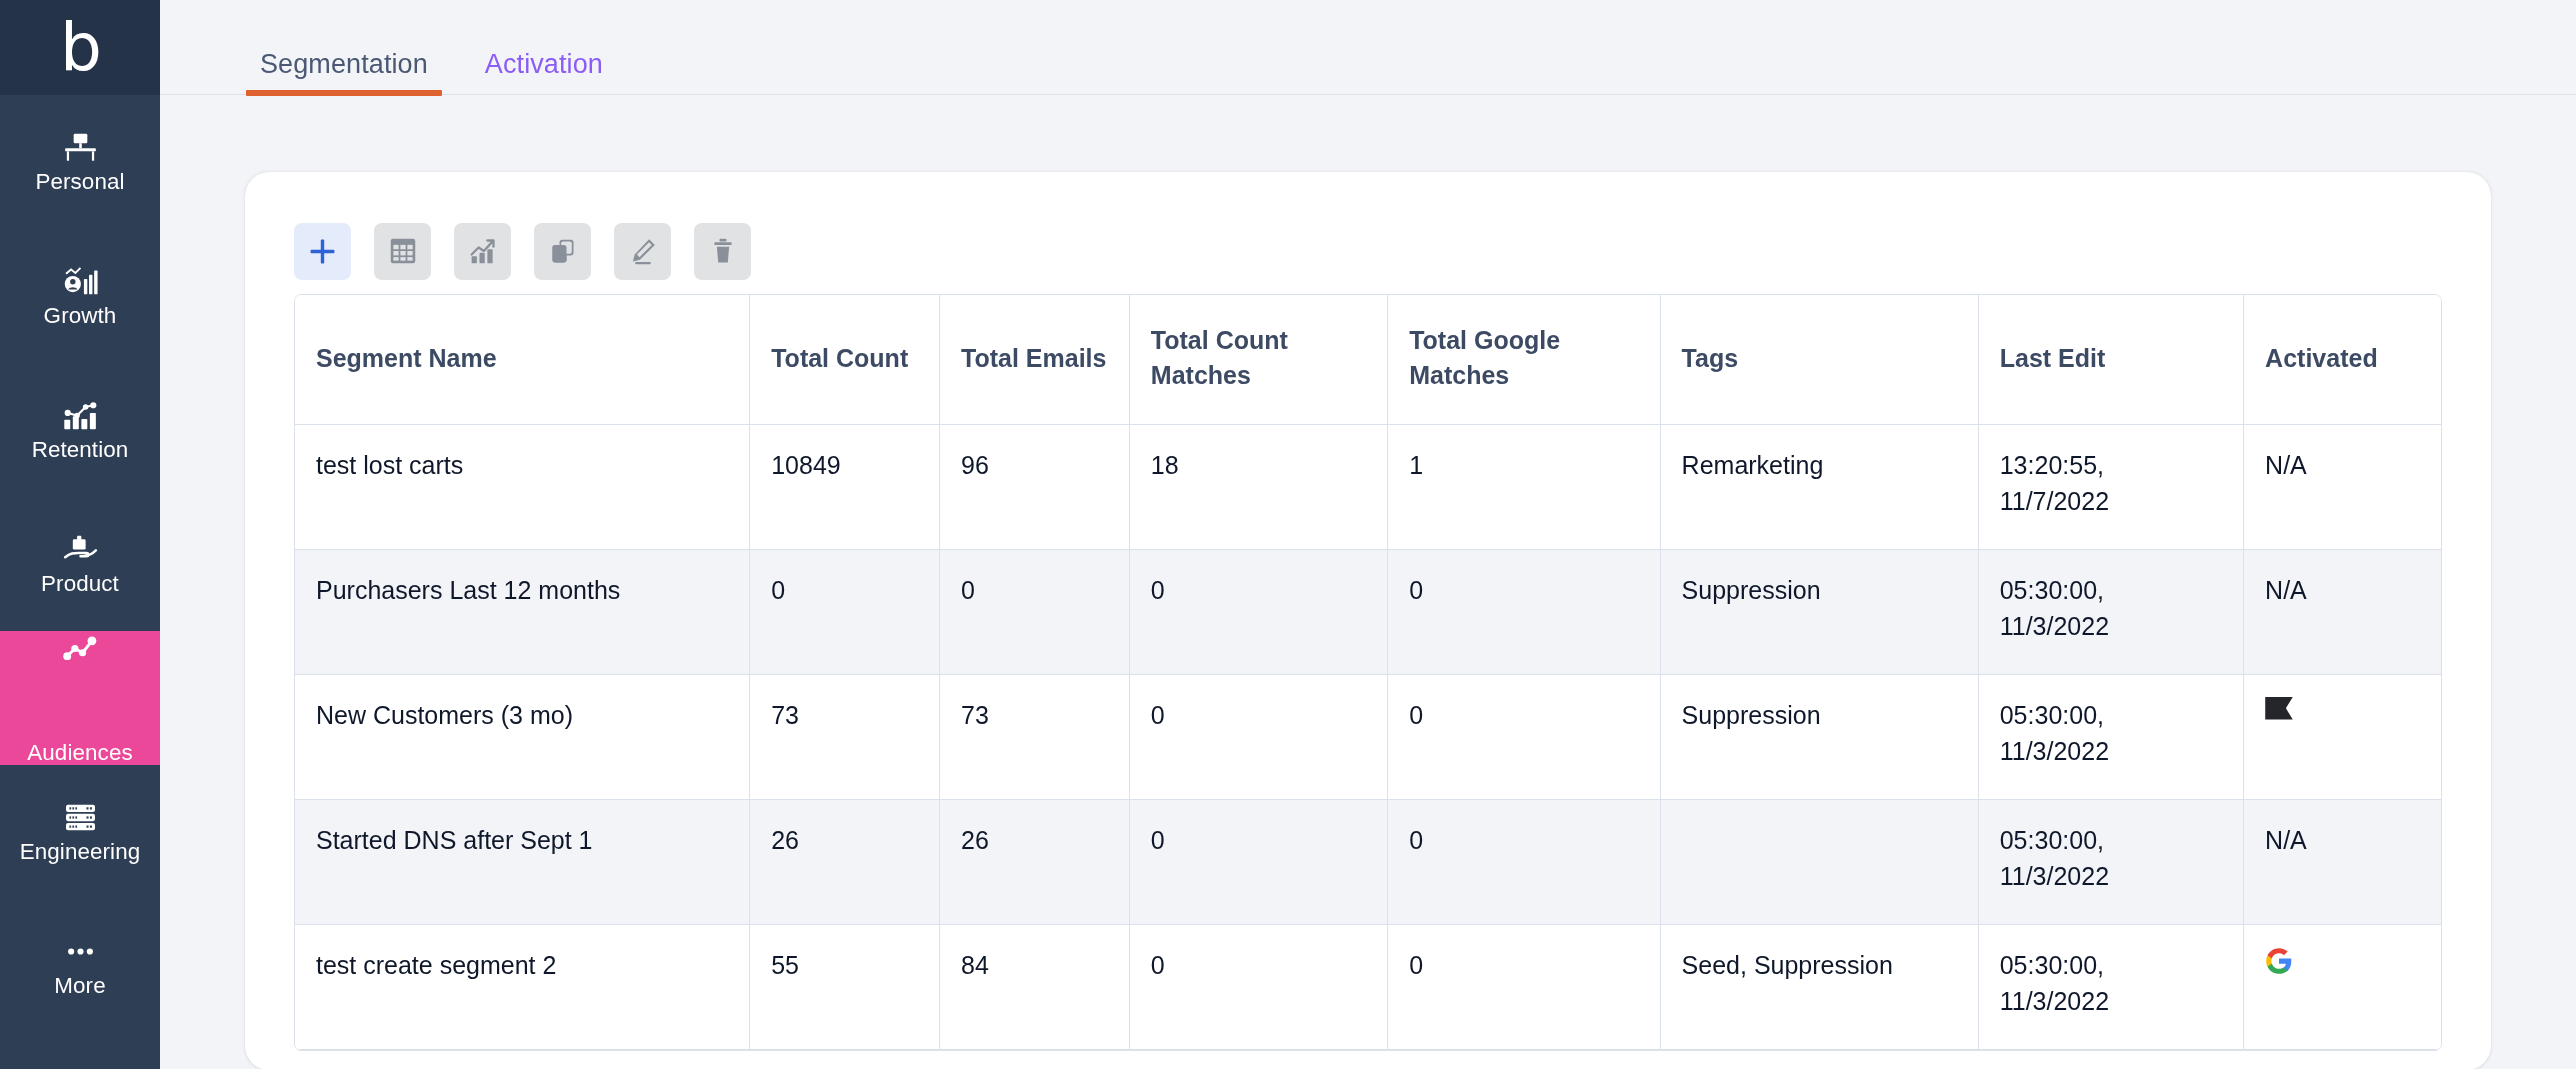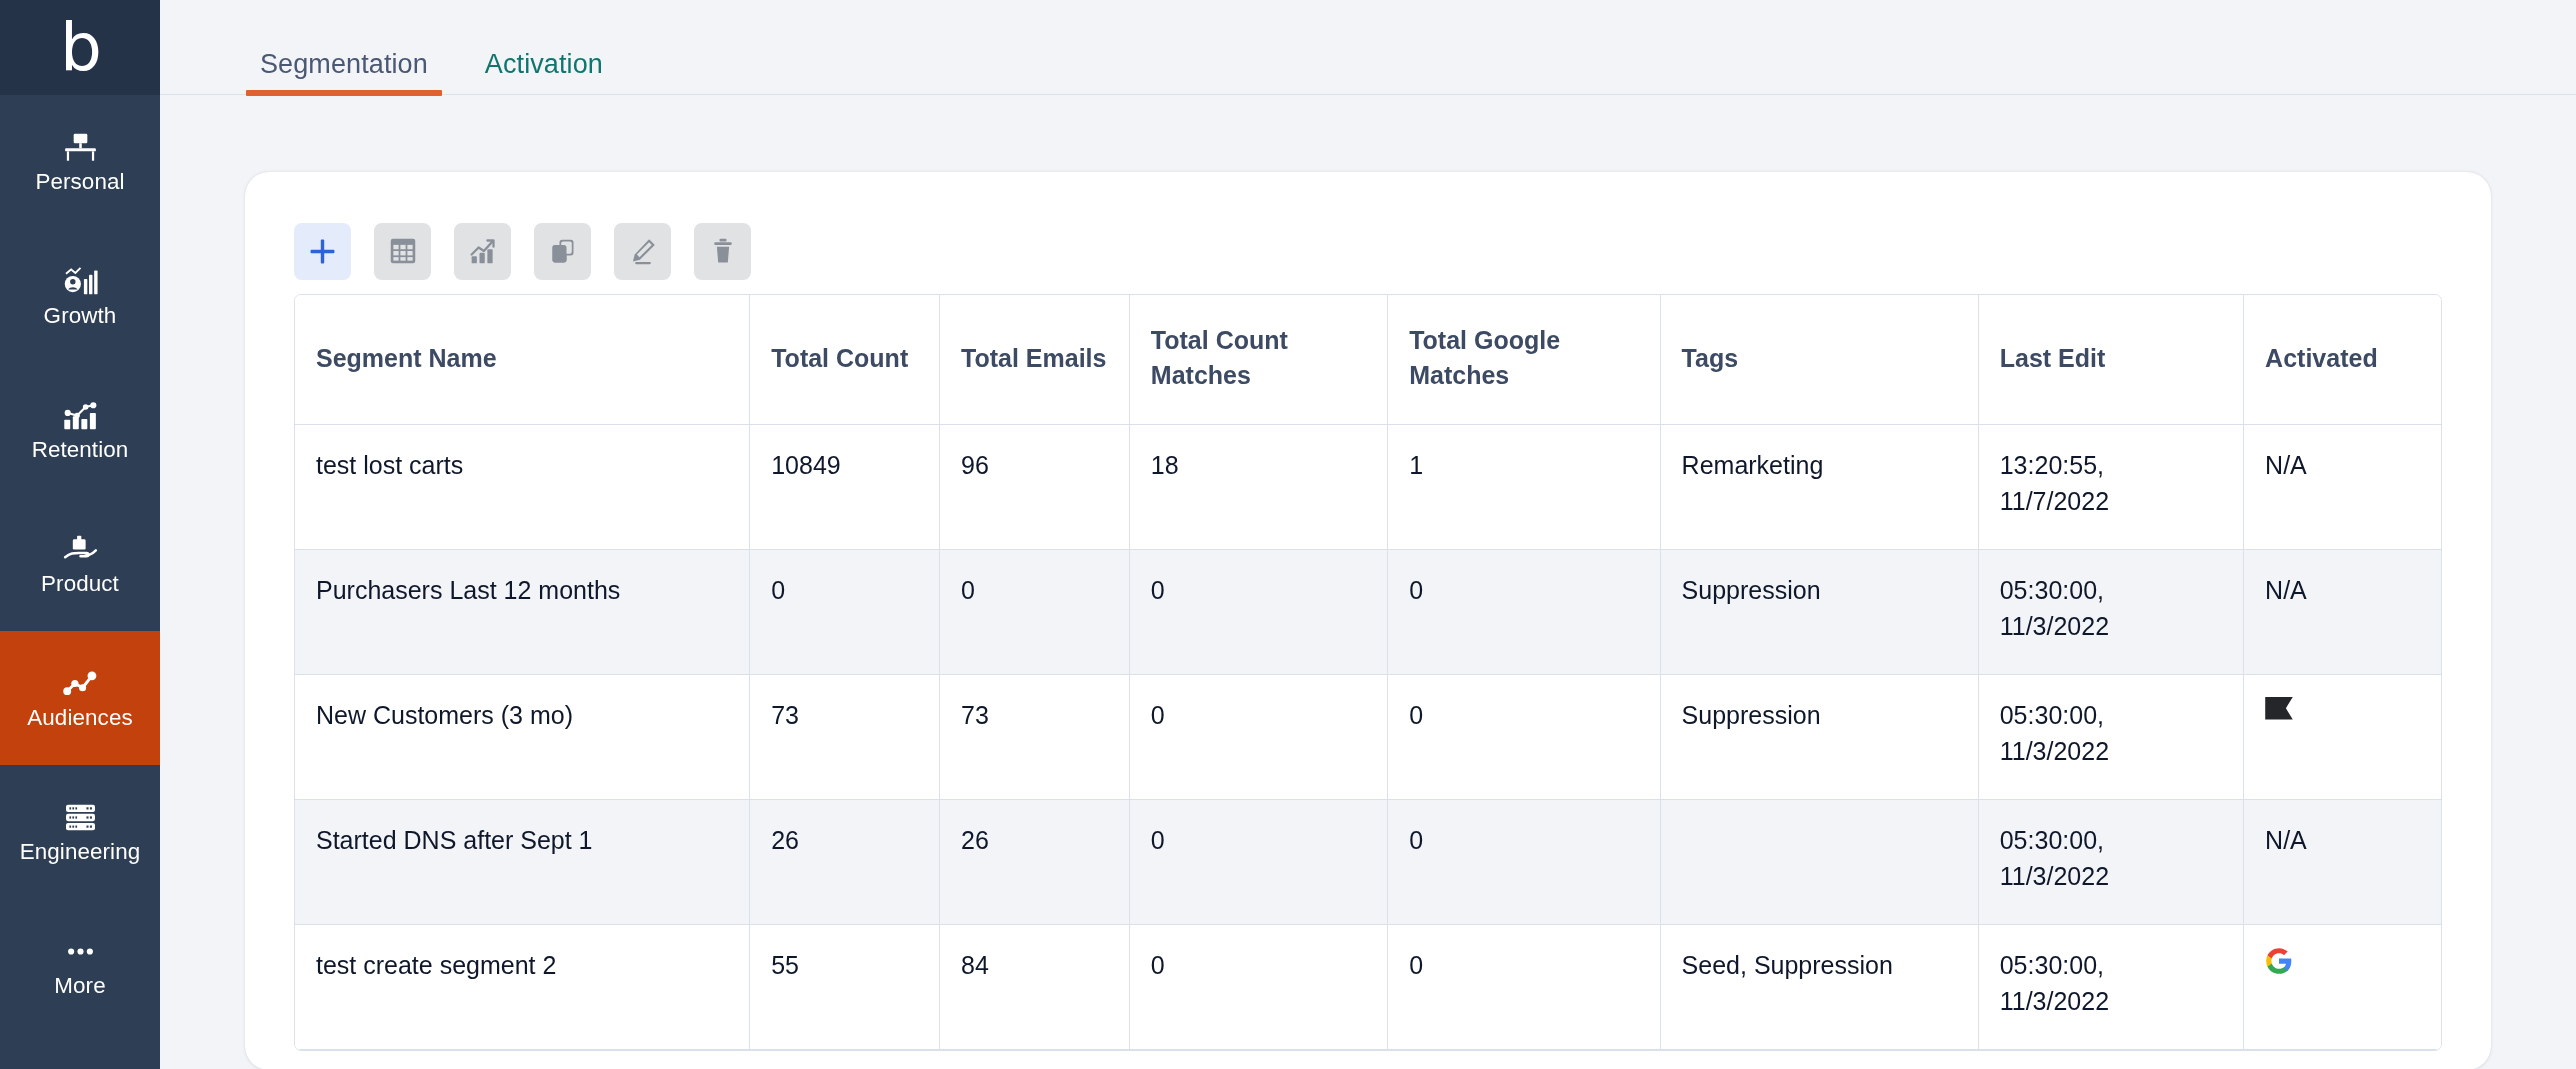--- a/index.html
+++ b/index.html
@@ -38,21 +38,21 @@
   .nav { display: flex; flex-direction: column; }
   .nav-item {
     height: 134px;
     display: flex;
     flex-direction: column;
     align-items: center;
     justify-content: center;
     gap: 5px;
     cursor: pointer;
   }
-  .nav-item.active { background: #c2410c; }
+  .nav-item.active { background: #ec4899; justify-content: space-between; }
   .nav-icon {
     width: 36px; height: 35px;
     display: flex; align-items: center; justify-content: center;
   }
   .nav-icon svg { display: block; }
   .nav-label {
     font-size: 22.4px;
     line-height: 24px;
     color: #ffffff;
     font-weight: 400;
@@ -72,21 +72,21 @@
   .tabbar {
     height: 95px;
     padding: 0 0 0 86px;
     display: flex;
     align-items: flex-end;
     border-bottom: 1.7px solid #dde2ea;
     background: #f2f4f7;
   }
   .tab {
     font-size: 27px;
-    color: #0f766e;
+    color: #8b5cf6;
     padding: 0 14px 14px 14px;
     margin-right: 29px;
     cursor: pointer;
     position: relative;
     letter-spacing: 0.1px;
   }
   .tab.active { color: #4a5873; }
   .tab.active::after {
     content: "";
     position: absolute;

